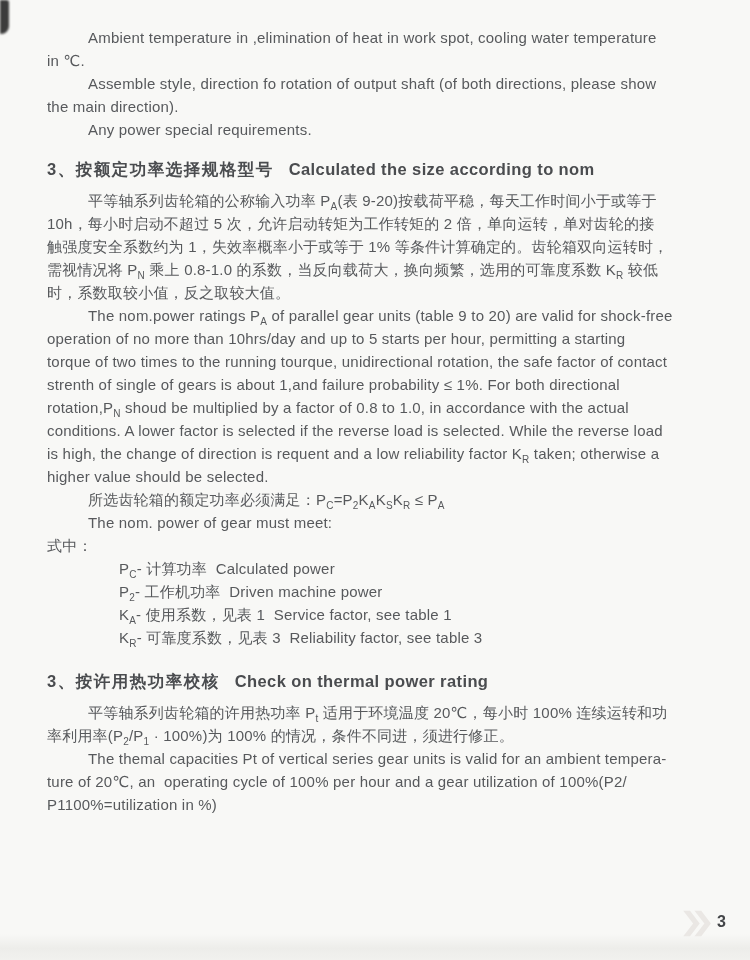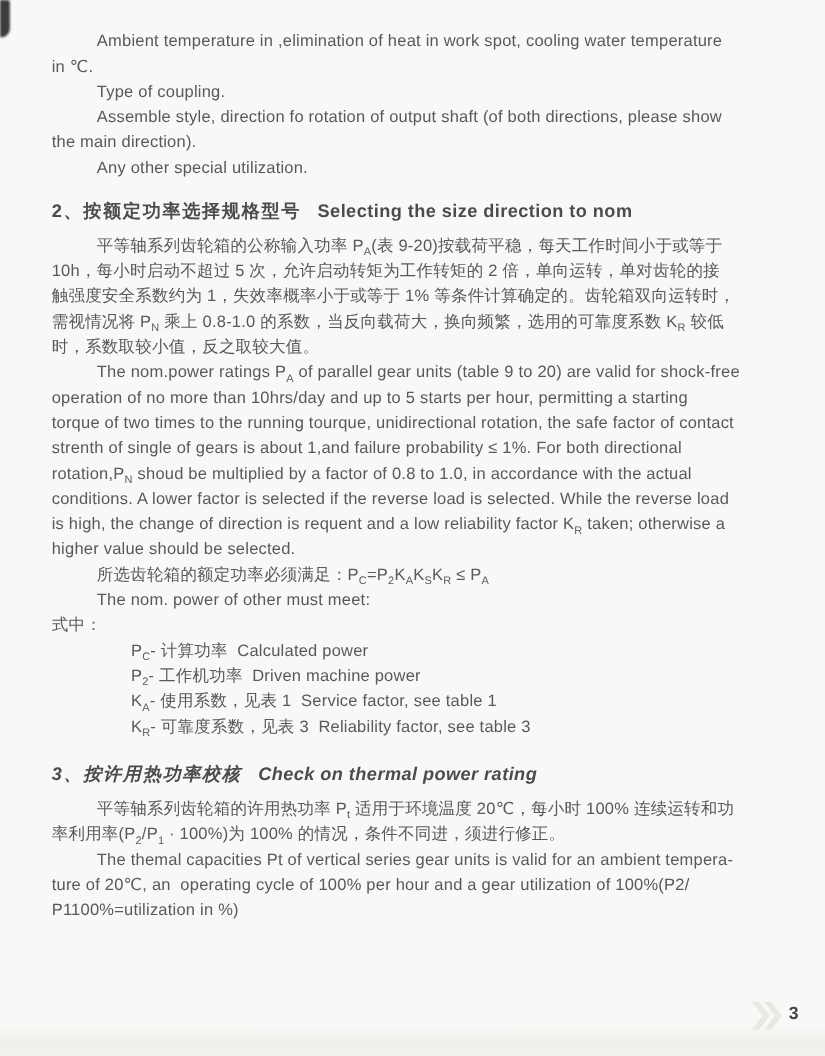--- a/index.html
+++ b/index.html
@@ -26,21 +26,21 @@
   sub{font-size:10px;line-height:0;}
   .sec-heading{
     margin:15px 0 7px 0;
     font-size:16.5px;line-height:26px;
     color:var(--heading);font-weight:bold;
     white-space:pre-wrap;
   }
   .sec-heading .h-zh{letter-spacing:1.5px;}
   .sec-heading .h-en{margin-left:15px;letter-spacing:.4px;}
   .deflist{margin-left:72px;}
-  .sec3-gap{margin-top:19px;font-style:italic;}
+  .sec3-gap{margin-top:19px;}
   
   .scan-mark-topleft{
     position:absolute;left:0;top:0;width:9px;height:34px;
     background:#1c1c1c;border-radius:0 4px 14px 2px;
     filter:blur(1.2px);opacity:.85;
   }
   .bottom-shade{
     position:absolute;left:0;bottom:0;width:750px;height:26px;
     background:linear-gradient(180deg, rgba(233,233,230,0) 0%, #ededea 55%, #f1f1ee 100%);
   }
@@ -61,30 +61,29 @@
 </style>
 </head>
 <body>
 
 <div class="page">
   <div class="scan-mark-topleft"></div>
 
   <div class="content">
 
     <p class="para indent">Ambient temperature in ,elimination of heat in work spot, cooling water temperature<br>in ℃.</p>
-    <p class="para indent">Type of coupling.</p>
     <p class="para indent">Assemble style, direction fo rotation of output shaft (of both directions, please show<br>the main direction).</p>
-    <p class="para indent">Any other special utilization.</p>
+    <p class="para indent">Any power special requirements.</p>
 
-    <h2 class="sec-heading"><span class="h-zh">2、按额定功率选择规格型号</span><span class="h-en">Selecting the size direction to nom</span></h2>
+    <h2 class="sec-heading"><span class="h-zh">3、按额定功率选择规格型号</span><span class="h-en">Calculated the size according to nom</span></h2>
 
     <p class="para indent">平等轴系列齿轮箱的公称输入功率 P<sub>A</sub>(表 9-20)按载荷平稳，每天工作时间小于或等于<br>10h，每小时启动不超过 5 次，允许启动转矩为工作转矩的 2 倍，单向运转，单对齿轮的接<br>触强度安全系数约为 1，失效率概率小于或等于 1% 等条件计算确定的。齿轮箱双向运转时，<br>需视情况将 P<sub>N</sub> 乘上 0.8-1.0 的系数，当反向载荷大，换向频繁，选用的可靠度系数 K<sub>R</sub> 较低<br>时，系数取较小值，反之取较大值。</p>
     <p class="para indent">The nom.power ratings P<sub>A</sub> of parallel gear units (table 9 to 20) are valid for shock-free<br>operation of no more than 10hrs/day and up to 5 starts per hour, permitting a starting<br>torque of two times to the running tourque, unidirectional rotation, the safe factor of contact<br>strenth of single of gears is about 1,and failure probability ≤ 1%. For both directional<br>rotation,P<sub>N</sub> shoud be multiplied by a factor of 0.8 to 1.0, in accordance with the actual<br>conditions. A lower factor is selected if the reverse load is selected. While the reverse load<br>is high, the change of direction is requent and a low reliability factor K<sub>R</sub> taken; otherwise a<br>higher value should be selected.</p>
     <p class="para indent">所选齿轮箱的额定功率必须满足：P<sub>C</sub>=P<sub>2</sub>K<sub>A</sub>K<sub>S</sub>K<sub>R</sub> ≤ P<sub>A</sub></p>
-    <p class="para indent">The nom. power of other must meet:</p>
+    <p class="para indent">The nom. power of gear must meet:</p>
     <p class="para">式中：</p>
 
     <div class="deflist">
       <p class="para">P<sub>C</sub>- 计算功率  Calculated power</p>
       <p class="para">P<sub>2</sub>- 工作机功率  Driven machine power</p>
       <p class="para">K<sub>A</sub>- 使用系数，见表 1  Service factor, see table 1</p>
       <p class="para">K<sub>R</sub>- 可靠度系数，见表 3  Reliability factor, see table 3</p>
     </div>
 
     <h2 class="sec-heading sec3-gap"><span class="h-zh">3、按许用热功率校核</span><span class="h-en">Check on thermal power rating</span></h2>

